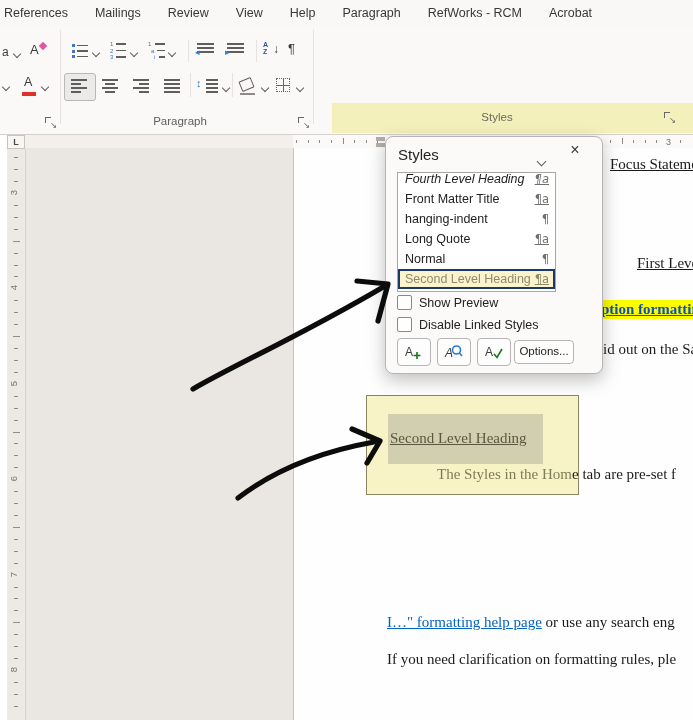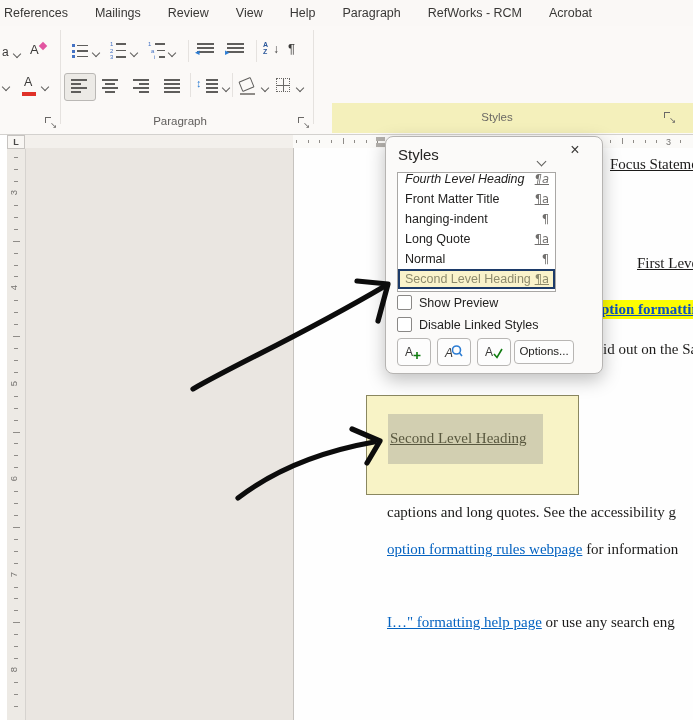--- a/index.html
+++ b/index.html
@@ -364,23 +364,23 @@
     <div id="callout">
       <div id="callout-selrect"></div>
     </div>
 
     <div id="doc-lines">
         <div class="dline" style="left: 610px; top: 21px;"><span class="seg-u">Focus Statement</span></div>
         <div class="dline" style="left: 637px; top: 120px;"><span class="seg-u">First Level Heading</span></div>
         <div class="dline" style="left: 601px; top: 166px;"><span class="seg-hl">ption formatting</span></div>
         <div class="dline" style="left: 603px; top: 206px;"><span class="seg-n">id out on the Sample</span></div>
         <div class="dline" style="left: 390px; top: 295px;"><span class="seg-selhead">Second Level Heading</span></div>
-        <div class="dline" style="left: 387px; top: 369px;"><span class="seg-n">captions and long quotes. See the accessibility g</span></div>
-        <div class="dline" style="left: 387px; top: 406px;"><span class="seg-link">option formatting rules webpage</span><span class="seg-n"> for information</span></div>
+        <div class="dline" style="left: 437px; top: 331px;"><span class="seg-muted">The Styles in the Hom</span><span class="seg-n">e tab are pre-set f</span></div>
         <div class="dline" style="left: 387px; top: 479px;"><span class="seg-link">I…" formatting help page</span><span class="seg-n"> or use any search eng</span></div>
+        <div class="dline" style="left: 387px; top: 516px;"><span class="seg-n">If you need clarification on formatting rules, ple</span></div>
       </div>
   </div>
 
   <div id="panel">
     <div id="panel-title">Styles</div>
     <span id="panel-chevron"><span class="chev"></span></span>
     <div id="panel-close">×</div>
     <div id="style-list">
         <div class="srow" style="margin-top: -4px; font-style: italic;">
           <span class="slabel">Fourth Level Heading</span>

